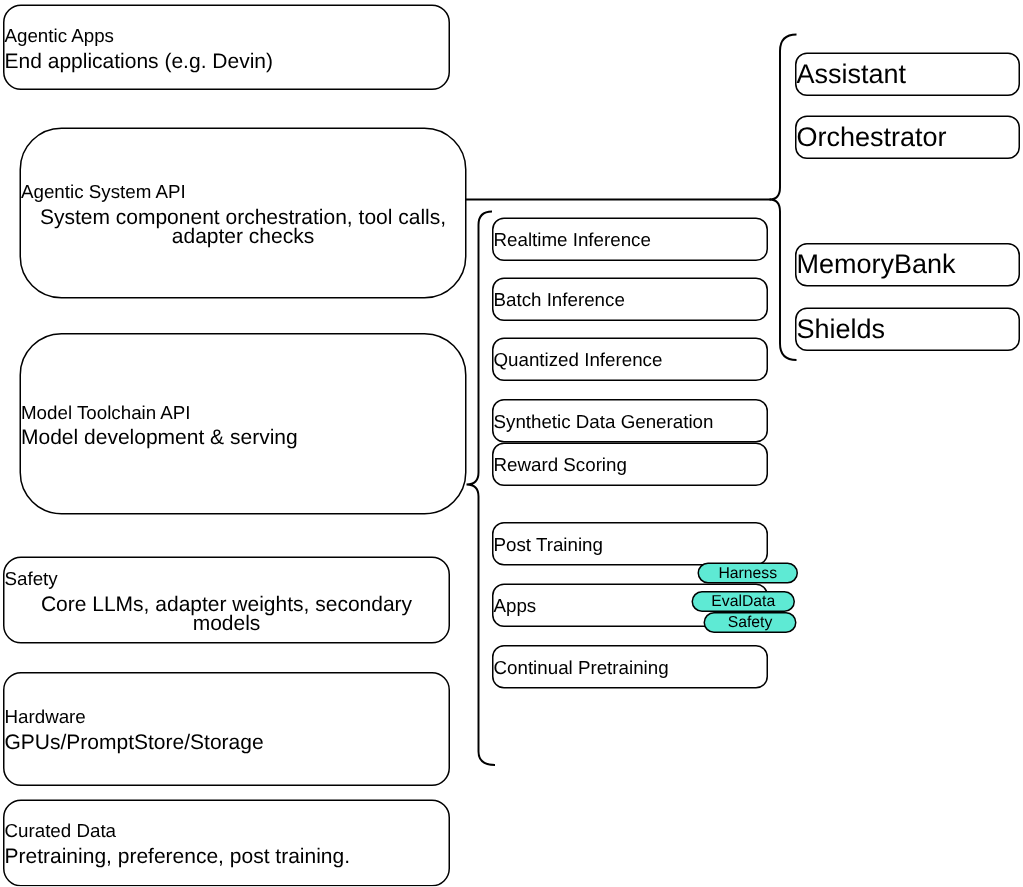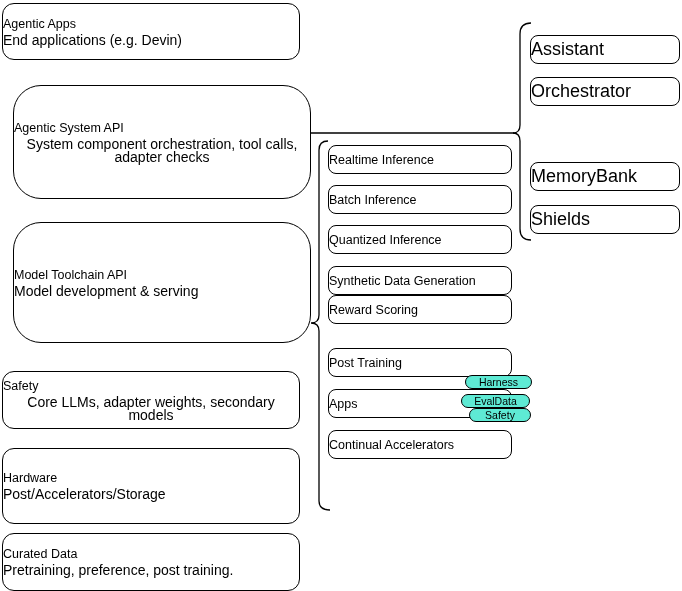--- a/index.html
+++ b/index.html
@@ -83,21 +83,21 @@
     <div class="layer-subtitle">Model development &amp; serving</div>
   </div>
 
   <div class="box layer r12" style="top:371px;height:58px">
     <div class="layer-title">Safety</div>
     <div class="layer-subtitle">Core LLMs, adapter weights, secondary models</div>
   </div>
 
   <div class="box layer r12" style="top:448px;height:76px">
     <div class="layer-title">Hardware</div>
-    <div class="layer-subtitle">Post/Accelerators/Storage</div>
+    <div class="layer-subtitle">GPUs/PromptStore/Storage</div>
   </div>
 
   <div class="box layer r12" style="top:533px;height:58px">
     <div class="layer-title">Curated Data</div>
     <div class="layer-subtitle">Pretraining, preference, post training.</div>
   </div>
 
   <div class="box midbox" style="top:145px">
     <span>Realtime Inference</span>
   </div>
@@ -113,21 +113,21 @@
   <div class="box midbox" style="top:295px">
     <span>Reward Scoring</span>
   </div>
   <div class="box midbox" style="top:348px">
     <span>Post Training</span>
   </div>
   <div class="box midbox" style="top:389px">
     <span>Apps</span>
   </div>
   <div class="box midbox" style="top:430px">
-    <span>Continual Accelerators</span>
+    <span>Continual Pretraining</span>
   </div>
 
   <div class="pill" style="left:465px;top:375px;width:67px;height:14px">
     <span>Harness</span>
   </div>
   <div class="pill" style="left:461px;top:394px;width:69px;height:14px">
     <span>EvalData</span>
   </div>
   <div class="pill" style="left:469px;top:408px;width:62px;height:14px">
     <span>Safety</span>

